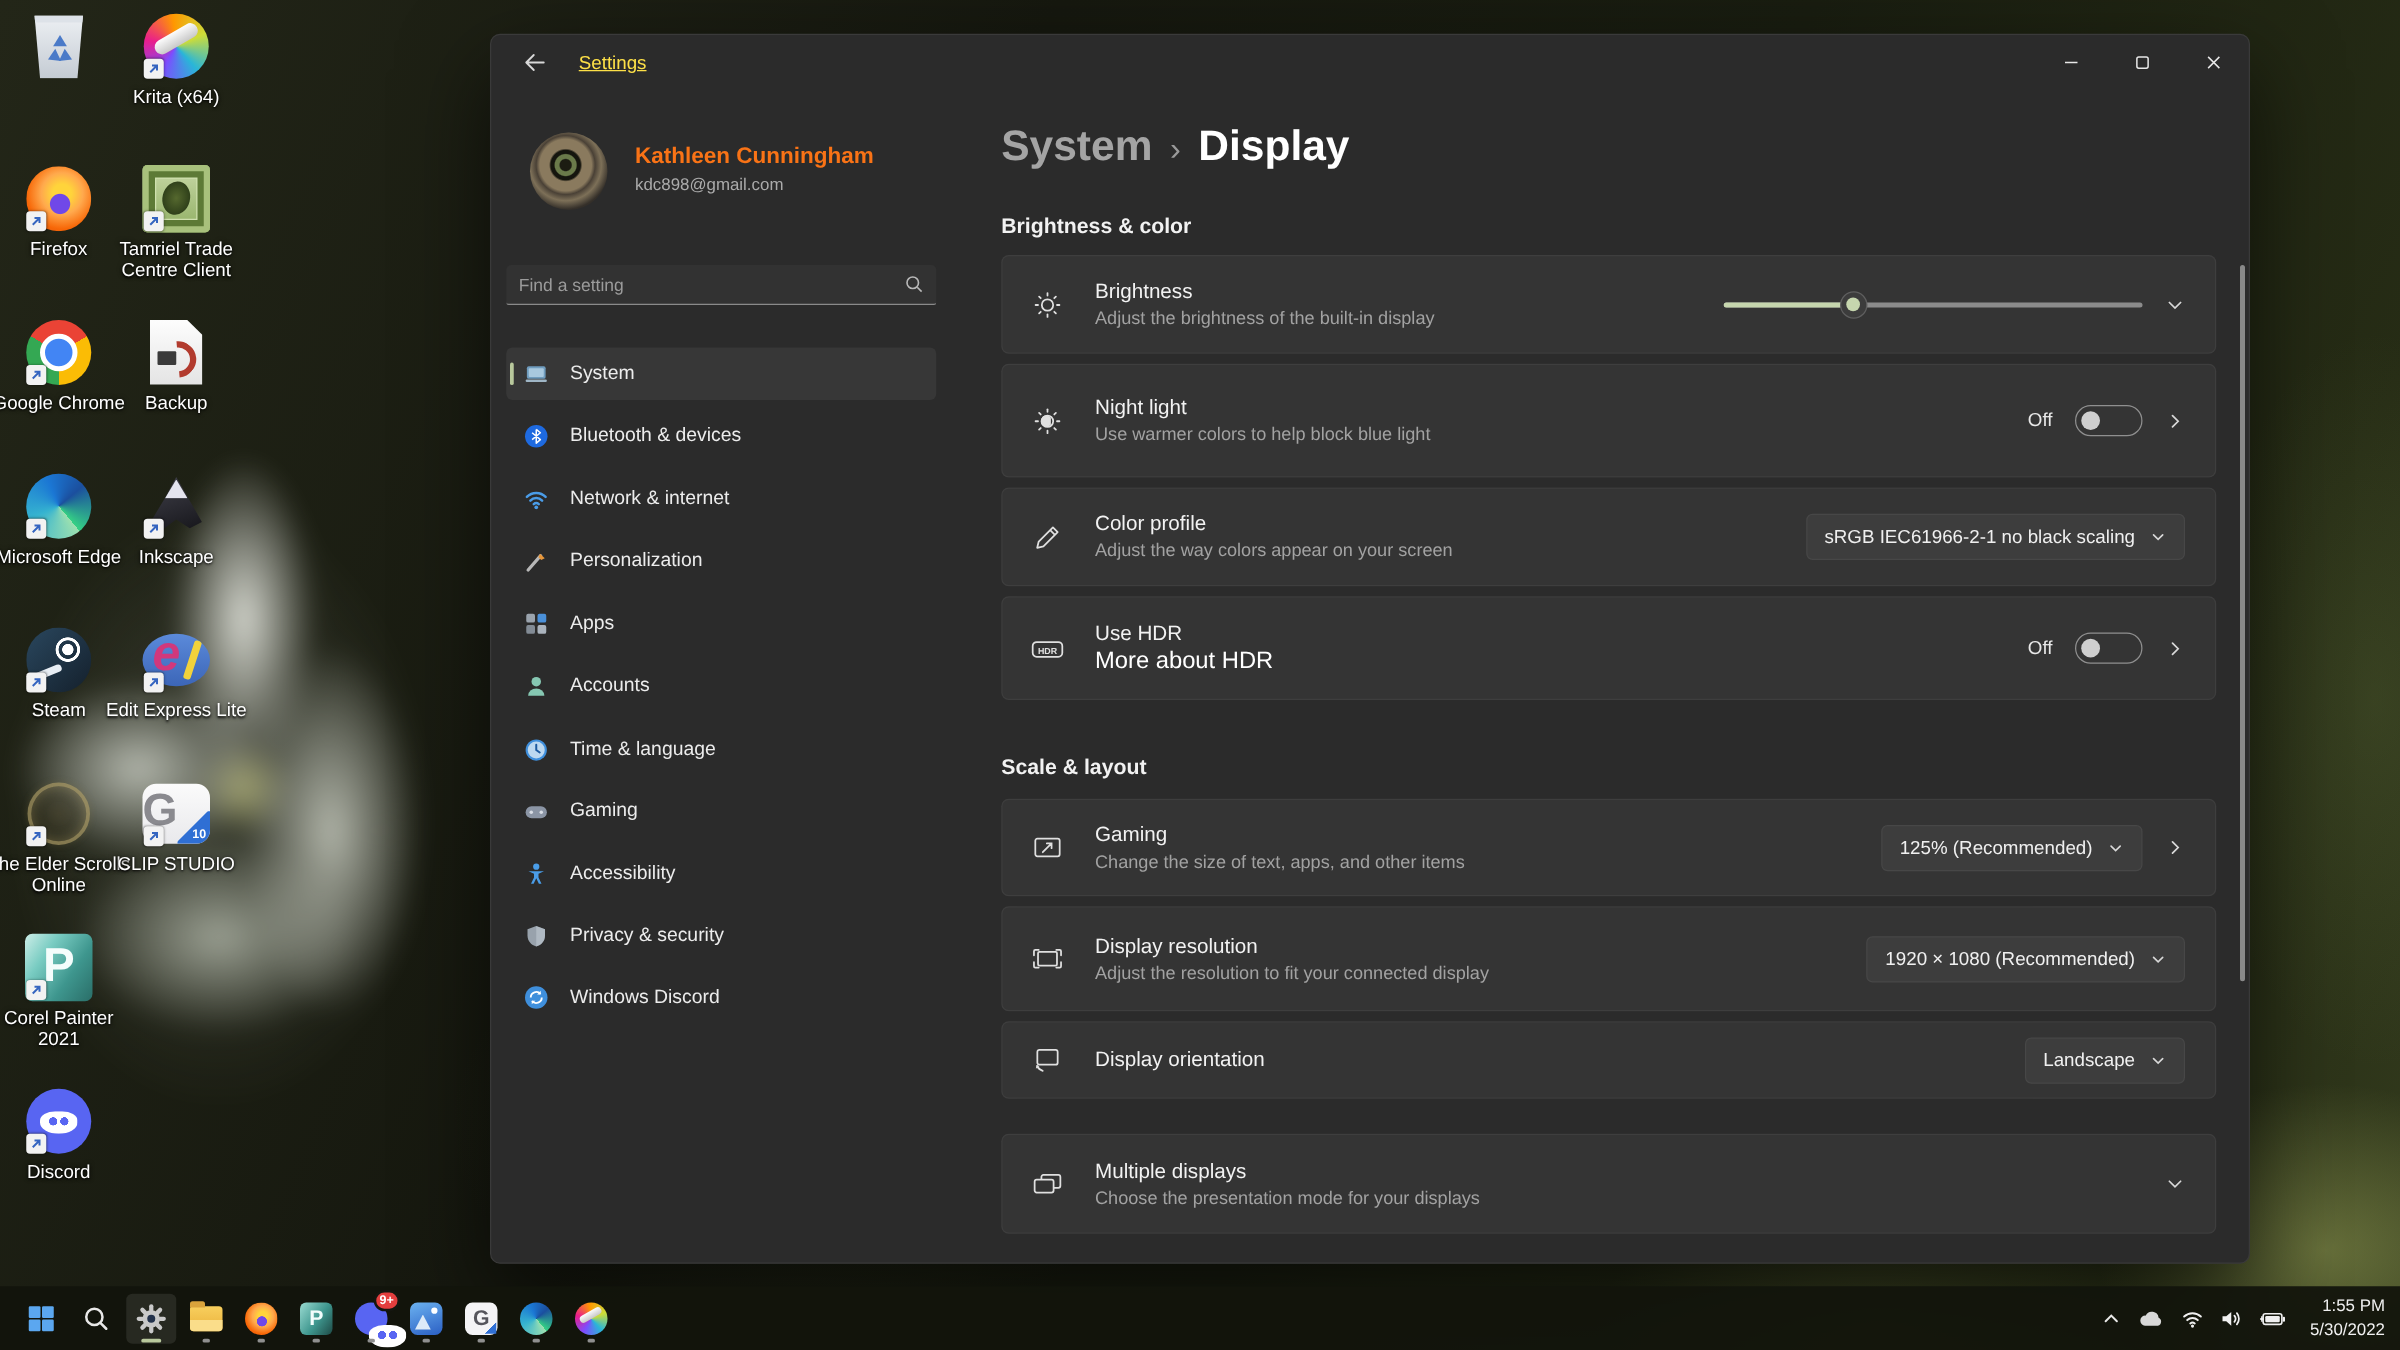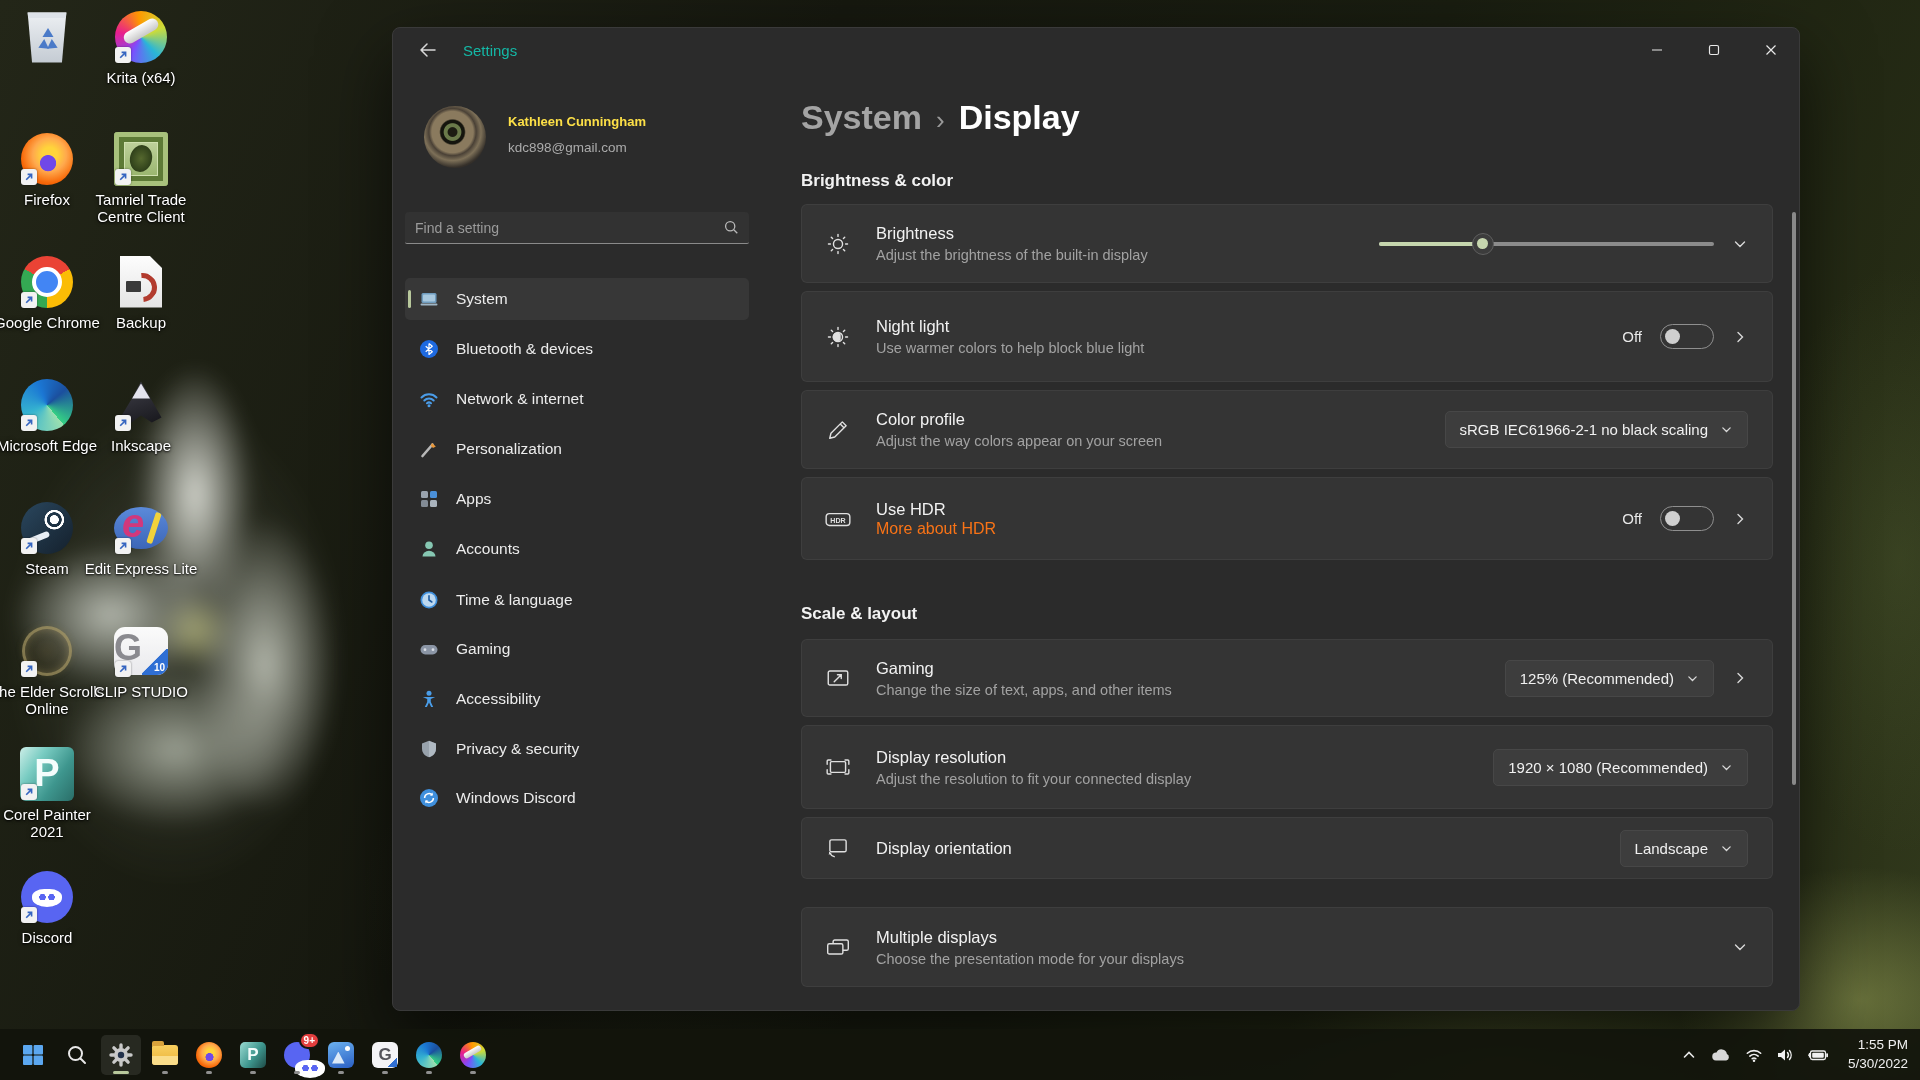--- a/index.html
+++ b/index.html
@@ -56,28 +56,28 @@
   .g-clipstudio { width:54px; height:48px; border-radius:11px; background:linear-gradient(#fbfbfb,#e9e9ec); position:relative; overflow:hidden; }
   .g-clipstudio::before { content:"G"; font-size:36px; font-weight:bold; color:#8a8a8f; }
   .g-clipstudio .badge10 { position:absolute; right:0; bottom:0; width:26px; height:26px; background:linear-gradient(135deg,transparent 46%,#2f6fd4 47%); color:#fff; font-size:10px; font-weight:bold; display:flex; align-items:flex-end; justify-content:flex-end; padding:2px 3px; }
   .g-corel { width:54px; height:54px; border-radius:6px; background:linear-gradient(125deg,#cdeee8 0%,#79ccc2 30%,#3e968e 65%,#2a6e68 100%); display:flex; align-items:center; justify-content:center; }
   .g-corel::after { content:"P"; font-size:38px; font-weight:bold; color:#f4fdfc; }
   .g-recycle { width:44px; height:52px; position:relative; background:linear-gradient(#eef1f4,#c4cbd3); clip-path:polygon(6% 4%,94% 4%,84% 100%,16% 100%); }
   .g-recycle::before { content:""; position:absolute; left:0; top:0; width:44px; height:7px; background:#dde2e8; border-radius:3px; }
 
   
   #win { position:absolute; left:392px; top:27px; width:1408px; height:984px; background:#2b2b2b; border-radius:8px; border:1px solid #3a3a3a; box-shadow:0 28px 70px rgba(0,0,0,.6); overflow:hidden; }
-  .titlebar-label { position:absolute; left:70px; top:14px; font-size:15px; color:#14b8a6; }
+  .titlebar-label { position:absolute; left:70px; top:14px; font-size:15px; color:#fde047;text-decoration:underline; }
   #back-btn { position:absolute; left:14px; top:6px; width:42px; height:32px; display:flex; align-items:center; justify-content:center; border-radius:4px; }
   #caption { position:absolute; right:0; top:0; display:flex; }
   .cap-btn { width:57px; height:44px; display:flex; align-items:center; justify-content:center; }
 
   .avatar { position:absolute; left:31px; top:78px; width:62px; height:62px; border-radius:50%;
     background:radial-gradient(circle at 46% 42%, #1c1c12 0 9%, #6a7a4a 11% 17%, #15150e 19% 24%, #8a7a5e 27% 42%, #4a4136 48%, #7d7058 58%, #35302a 72%, #201d17 100%); }
-  .u-name { position:absolute; left:115px; top:86px; font-size:13px; font-weight:bold; color:#fde047; }
+  .u-name { position:absolute; left:115px; top:86px; font-size:18px; font-weight:bold; color:#f97316; }
   .u-mail { position:absolute; left:115px; top:112px; font-size:13.5px; color:#ababab; }
 
   #searchbox { position:absolute; left:12px; top:184px; width:344px; height:32px; background:#323232; border-radius:4px 4px 2px 2px; border-bottom:1px solid #8a8a8a; display:flex; align-items:center; }
   #searchbox input { flex:1; background:transparent; border:none; outline:none; color:#d8d8d8; font-size:14px; padding:0 10px; font-family:"Liberation Sans",sans-serif; }
   #searchbox input::placeholder { color:#9b9b9b; }
   #searchbox svg { margin-right:10px; flex:none; }
 
   .nav-item { position:absolute; left:12px; width:344px; height:42px; border-radius:5px; display:flex; align-items:center; padding-left:14px; gap:17px; font-size:15.5px; color:#ececec; }
   .nav-item.sel { background:rgba(255,255,255,.06); }
   .nav-item.sel::before { content:""; position:absolute; left:3px; top:12px; width:3px; height:18px; border-radius:2px; background:#b8c89c; }
@@ -88,21 +88,21 @@
   .crumb .sep { font-size:26px; color:#9a9a9a; }
   .crumb .cur { font-size:34px; font-weight:600; color:#fff; }
 
   .sec-head { position:absolute; left:408px; font-size:17px; font-weight:bold; color:#f2f2f2; }
 
   .card { position:absolute; left:408px; width:972px; background:#343434; border:1px solid rgba(255,255,255,.05); border-radius:6px; display:flex; align-items:center; padding:0 18px 0 22px; }
   .row-ic { width:28px; margin-right:24px; display:flex; justify-content:center; flex:none; }
   .row-text { flex:1; }
   .row-title { font-size:16.5px; color:#f2f2f2; }
   .row-desc { font-size:14.5px; color:#a2a2a2; margin-top:4px; }
-  .row-link { font-size:16px; color:#f97316; margin-top:1px; }
+  .row-link { font-size:19px; color:#ffffff; margin-top:1px; }
   .row-controls { display:flex; align-items:center; gap:18px; margin-right:6px; }
   .off-lbl { font-size:15px; color:#e8e8e8; }
 
   .toggle-off { width:54px; height:25px; border:1px solid #8f8f8f; border-radius:14px; position:relative; flex:none; }
   .toggle-off::after { content:""; position:absolute; left:4px; top:4px; width:15px; height:15px; border-radius:50%; background:#cfcfcf; }
 
   .dd { background:#3d3d3d; border:1px solid #474747; border-radius:5px; padding:9px 14px; font-size:15px; color:#f0f0f0; display:flex; align-items:center; gap:12px; }
 
   .slider { width:335px; height:24px; position:relative; flex:none; }
   .slider .track { position:absolute; left:0; right:0; top:10px; height:4px; background:#8b8b8b; border-radius:2px; }

